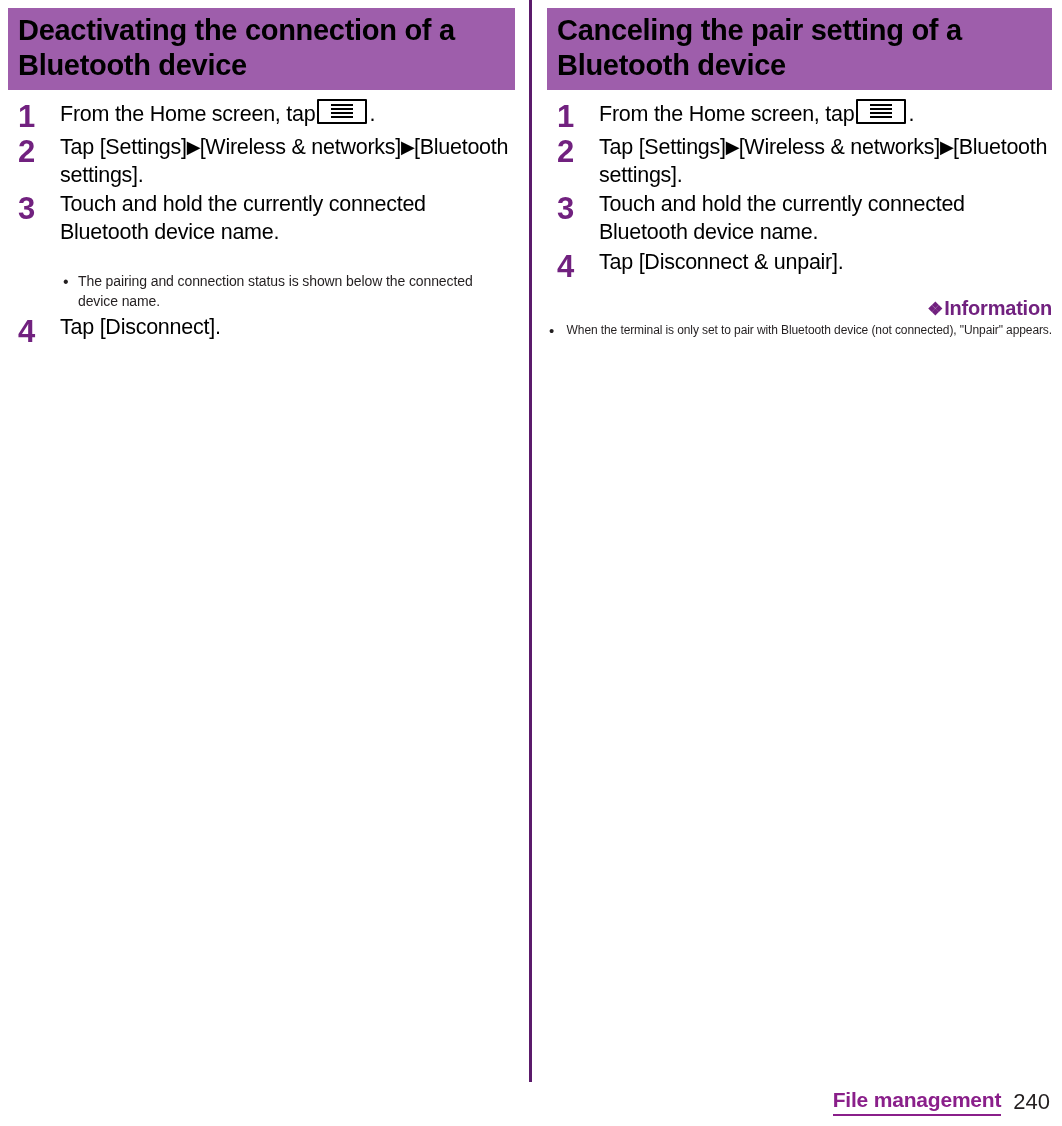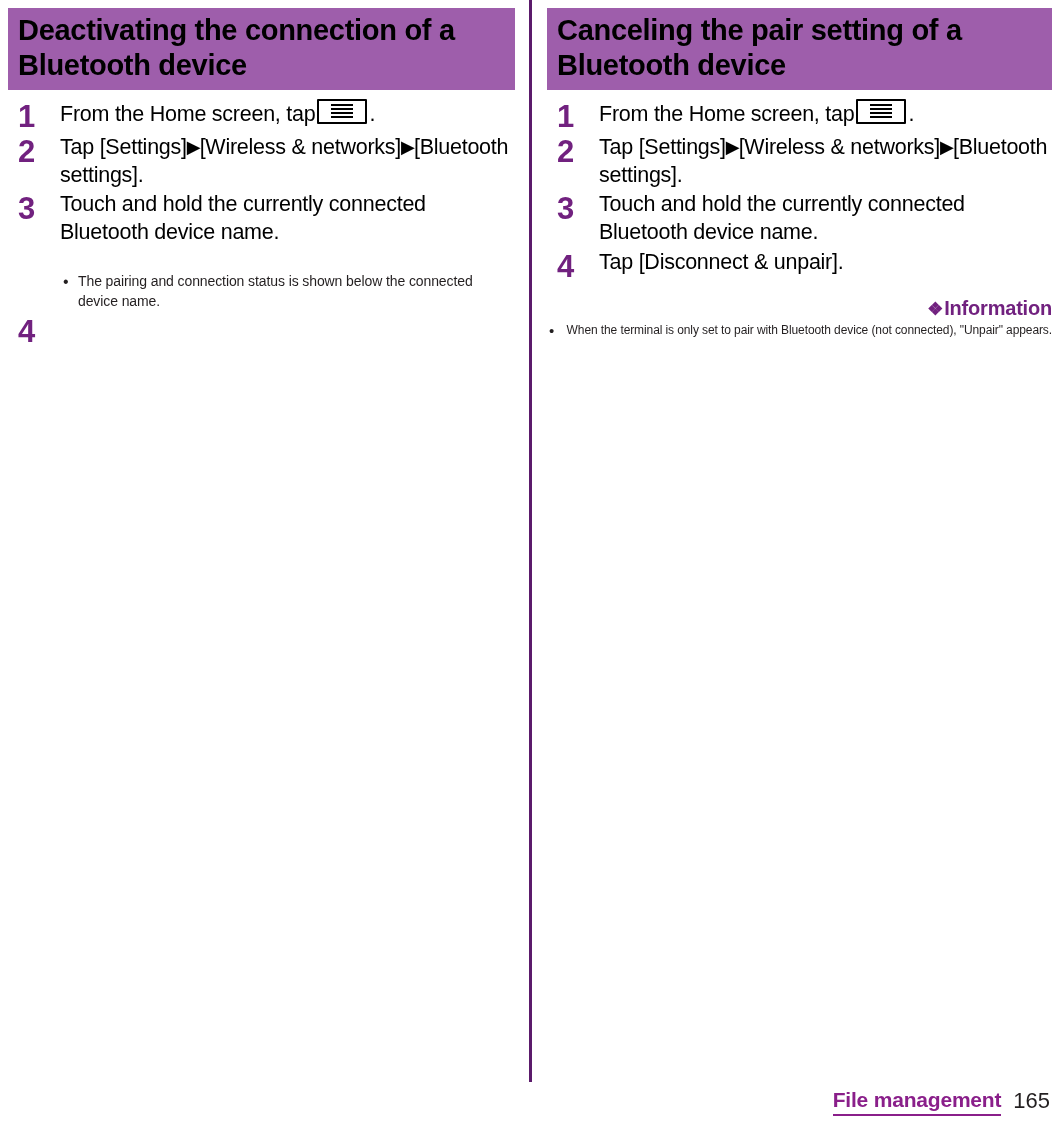--- a/index.html
+++ b/index.html
@@ -180,21 +180,21 @@
     font-size: 15px;
     color: #231f20;
   }
 
   
   .page-footer {
     position: absolute;
     right: 12px;
     bottom: 10px;
     display: flex;
-    align-items: flex-start;
+    align-items: center;
     gap: 12px;
   }
   .footer-chapter {
     font-size: 21px;
     font-weight: bold;
     color: #8A1F8A;
     border-bottom: 2.5px solid #8A1F8A;
     padding-bottom: 2px;
     letter-spacing: -0.2px;
   }
@@ -241,20 +241,21 @@
           <div class="step-title">Touch and hold the currently connected Bluetooth device name.</div>
           <ul class="note-list">
             <li class="note-item">The pairing and connection status is shown below the connected device name.</li>
           </ul>
         </div>
       </div>
 
       <div class="step">
         <div class="step-number">4</div>
         <div class="step-body">
+          <div class="step-title">Tap [Disconnect].</div>
         </div>
       </div>
 
     </div>
 
     <div class="column right">
 
       <div class="section-band">
         <div class="section-band-title">Canceling the pair setting of a Bluetooth device</div>
       </div>
@@ -294,16 +295,16 @@
         <ul class="info-list">
           <li class="info-item">When the terminal is only set to pair with Bluetooth device (not connected), "Unpair" appears.</li>
         </ul>
       </div>
 
     </div>
   </div>
 
   <div class="page-footer">
     <span class="footer-chapter">File management</span>
-    <span class="footer-page-number">165</span>
+    <span class="footer-page-number">240</span>
   </div>
 
 </div>
 
 </body></html>

